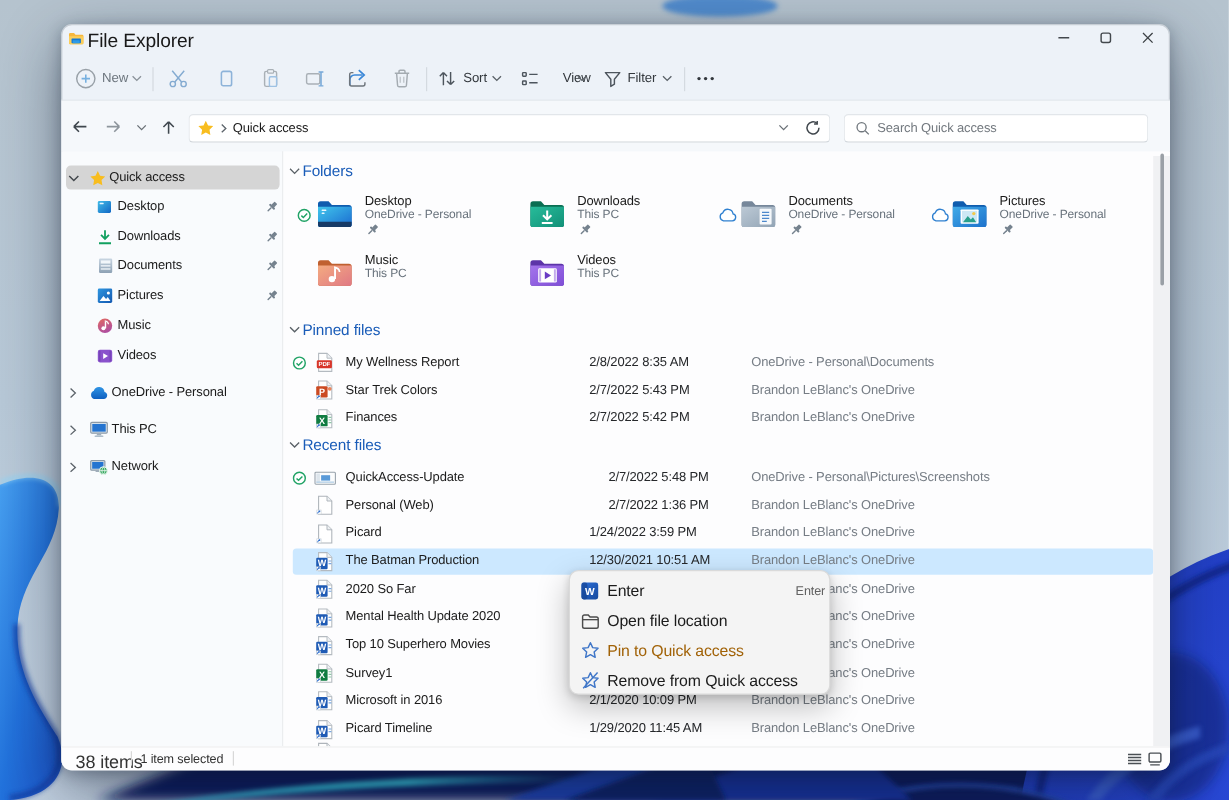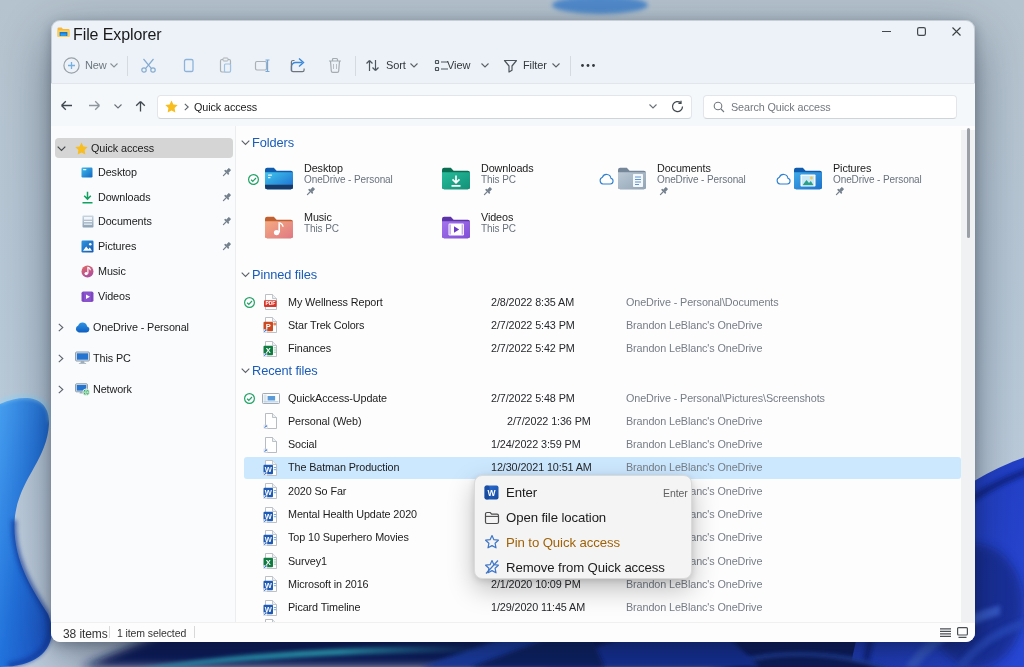--- a/index.html
+++ b/index.html
@@ -125,21 +125,21 @@
 <div class="t" style="left:335px;top:40px;font-size:11px;color:#33383d">Sort</div>
 <svg class="abs" style="left:359px;top:43px" width="8" height="5" viewBox="0 0 8 5">
       <path d="M0.5 0.5 L4 4 L7.5 0.5" fill="none" stroke="#5a6167" stroke-width="1.1"></path>
     </svg>
 <svg class="abs" style="left:383px;top:38px" width="15" height="15" viewBox="0 0 15 15" fill="none" stroke="#4d555d" stroke-width="1.2">
       <rect x="1.5" y="2.5" width="3" height="3" rx="0.6"></rect>
       <path d="M7 4 h7"></path>
       <rect x="1.5" y="9.5" width="3" height="3" rx="0.6"></rect>
       <path d="M7 11 h7"></path>
     </svg>
-<div class="t" style="left:396px;top:40px;font-size:11px;color:#33383d">View</div>
+<div class="t" style="left:418px;top:40px;font-size:11px;color:#33383d">View</div>
 <svg class="abs" style="left:430px;top:43px" width="8" height="5" viewBox="0 0 8 5">
       <path d="M0.5 0.5 L4 4 L7.5 0.5" fill="none" stroke="#5a6167" stroke-width="1.1"></path>
     </svg>
 <svg class="abs" style="left:452px;top:38px" width="15" height="15" viewBox="0 0 15 15">
       <path d="M1.5 2.5 h12 L9 8 v4.2 l-3 1.8 V8 Z" fill="none" stroke="#4d555d" stroke-width="1.2" stroke-linejoin="round"></path>
     </svg>
 <div class="t" style="left:472px;top:40px;font-size:11px;color:#33383d">Filter</div>
 <svg class="abs" style="left:501px;top:43px" width="8" height="5" viewBox="0 0 8 5">
       <path d="M0.5 0.5 L4 4 L7.5 0.5" fill="none" stroke="#5a6167" stroke-width="1.1"></path>
     </svg>
@@ -515,38 +515,38 @@
         <circle cx="5.5" cy="5.5" r="4.9" fill="#fff" stroke="#21a366" stroke-width="1.2"></circle>
         <path d="M3.1 5.7 L4.8 7.3 L8 4" stroke="#21a366" stroke-width="1.2" fill="none"></path>
       </svg>
 <svg class="abs" style="left:27px;top:267px" width="18" height="11" viewBox="0 0 18 11">
         <rect x="0.5" y="0.5" width="17" height="10" rx="0.8" fill="#fbfcfd" stroke="#98a2ac" stroke-width="0.9"></rect>
         <rect x="1.6" y="1.6" width="3" height="7.8" fill="#dde5ec"></rect>
         <rect x="5.6" y="3" width="7.5" height="4.5" fill="#5a9ad8"></rect>
         <rect x="1.6" y="8.2" width="14.8" height="1.2" fill="#b9d2e8"></rect>
       </svg>
 <div class="t" style="left:53px;top:266.5px">QuickAccess-Update</div>
-<div class="t fdate" style="left:256px;top:266.5px">2/7/2022 5:48 PM</div>
+<div class="t fdate" style="left:272px;top:266.5px">2/7/2022 5:48 PM</div>
 <div class="t floc" style="left:391px;top:266.5px">OneDrive - Personal\Pictures\Screenshots</div>
 <svg class="abs" style="left:28px;top:287.3px" width="16" height="16" viewBox="0 0 16 16">
         <path d="M2.5 0.5 h7 L13.5 4.5 V15.5 H2.5 Z" fill="#fff" stroke="#aeb4ba" stroke-width="0.9"></path>
         <path d="M9.5 0.5 V4.5 H13.5" fill="#eef1f4" stroke="#aeb4ba" stroke-width="0.8"></path>
         <rect x="1" y="12" width="3.6" height="3.4" fill="#fff" stroke="#c9cfd5" stroke-width="0.5"></rect>
         <path d="M1.7 14.9 q0-1.8 1.8-1.8 m-0.9-0.6 l1.2 0.6 -1.2 0.7" stroke="#2468cc" stroke-width="0.75" fill="none"></path>
       </svg>
 <div class="t" style="left:53px;top:289.8px">Personal (Web)</div>
 <div class="t fdate" style="left:272px;top:289.8px">2/7/2022 1:36 PM</div>
 <div class="t floc" style="left:391px;top:289.8px">Brandon LeBlanc's OneDrive</div>
 <svg class="abs" style="left:28px;top:310.6px" width="16" height="16" viewBox="0 0 16 16">
         <path d="M2.5 0.5 h7 L13.5 4.5 V15.5 H2.5 Z" fill="#fff" stroke="#aeb4ba" stroke-width="0.9"></path>
         <path d="M9.5 0.5 V4.5 H13.5" fill="#eef1f4" stroke="#aeb4ba" stroke-width="0.8"></path>
         <rect x="1" y="12" width="3.6" height="3.4" fill="#fff" stroke="#c9cfd5" stroke-width="0.5"></rect>
         <path d="M1.7 14.9 q0-1.8 1.8-1.8 m-0.9-0.6 l1.2 0.6 -1.2 0.7" stroke="#2468cc" stroke-width="0.75" fill="none"></path>
       </svg>
-<div class="t" style="left:53px;top:313.1px">Social</div>
+<div class="t" style="left:53px;top:313.1px">Picard</div>
 <div class="t fdate" style="left:256px;top:313.1px">1/24/2022 3:59 PM</div>
 <div class="t floc" style="left:391px;top:313.1px">Brandon LeBlanc's OneDrive</div>
 <div class="abs" style="left:9px;top:330.9px;width:717px;height:22px;background:#cce8ff;border-radius:3px"></div>
 <svg class="abs" style="left:28px;top:333.9px" width="16" height="16" viewBox="0 0 16 16">
         <path d="M2.5 0.5 h7 L13.5 4.5 V15.5 H2.5 Z" fill="#fff" stroke="#b4bac0" stroke-width="0.9"></path>
         <path d="M9.5 0.5 V4.5 H13.5" fill="#eef1f4" stroke="#b4bac0" stroke-width="0.8"></path>
         <path d="M10.8 7.5 h2.4 M10.8 9.7 h2.4" stroke="#7aa7e0" stroke-width="1"></path>
         <rect x="0.5" y="4.8" width="9.5" height="9.5" rx="1" fill="#1f5bb5"></rect>
         <text x="5.2" y="12" font-size="7.5" font-weight="bold" fill="#fff" text-anchor="middle" font-family="Liberation Sans,sans-serif">W</text>
         <rect x="0.6" y="12.4" width="3.4" height="3.2" fill="#fff" stroke="#c9cfd5" stroke-width="0.5"></rect>
@@ -627,21 +627,21 @@
 <div class="t" style="left:53px;top:476.2px">Picard Timeline</div>
 <div class="t fdate" style="left:256px;top:476.2px">1/29/2020 11:45 AM</div>
 <div class="t floc" style="left:391px;top:476.2px">Brandon LeBlanc's OneDrive</div>
 <svg class="abs" style="left:28px;top:493px" width="16" height="16" viewBox="0 0 16 16">
         <path d="M2.5 0.5 h7 L13.5 4.5 V15.5 H2.5 Z" fill="#fff" stroke="#aeb4ba" stroke-width="0.9"></path>
         <path d="M9.5 0.5 V4.5 H13.5" fill="#eef1f4" stroke="#aeb4ba" stroke-width="0.8"></path>
       </svg>
 </div>
 
 <div class="abs" style="left:0;top:602px;width:924px;height:20px;background:#fdfdfe;border-top:1px solid #f0f0f0"></div>
-<div class="t" style="left:12px;top:608px;font-size:12px;color:#333">38 items</div>
+<div class="t" style="left:12px;top:608px;font-size:15px;color:#333">38 items</div>
 <div class="sep" style="left:58px;top:606px;height:12px;background:#d8d8d8"></div>
 <div class="t" style="left:66px;top:608px;font-size:10.5px;color:#333">1 item selected</div>
 <div class="sep" style="left:143px;top:606px;height:12px;background:#d8d8d8"></div>
 <svg class="abs" style="left:889px;top:608px" width="11" height="9" viewBox="0 0 11 9">
       <path d="M0 0.8 h11 M0 3.3 h11 M0 5.8 h11 M0 8.3 h11" stroke="#4a4f54" stroke-width="1.2"></path>
     </svg>
 <svg class="abs" style="left:906px;top:607px" width="11" height="11" viewBox="0 0 11 11">
       <rect x="0.6" y="0.6" width="9.8" height="7.4" rx="1" fill="none" stroke="#4a4f54" stroke-width="1.2"></rect>
       <path d="M1.5 10.4 h8" stroke="#4a4f54" stroke-width="1.2"></path>
     </svg>

